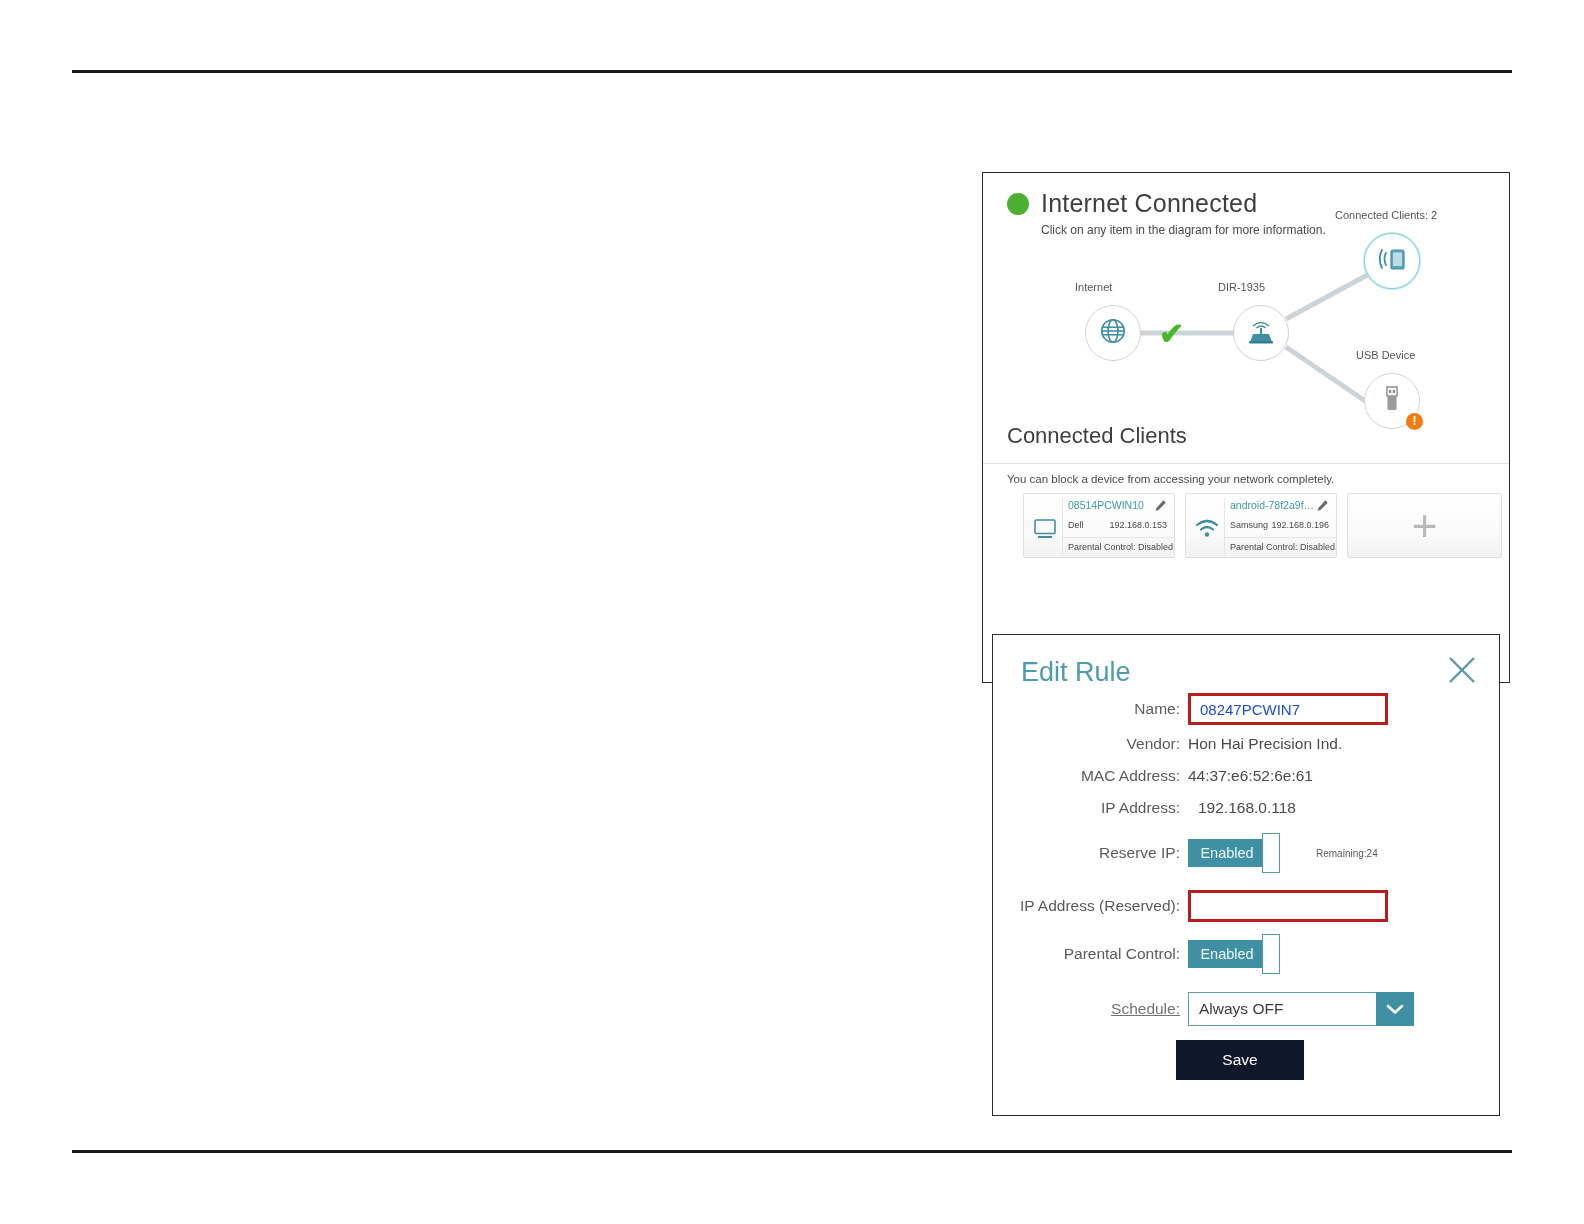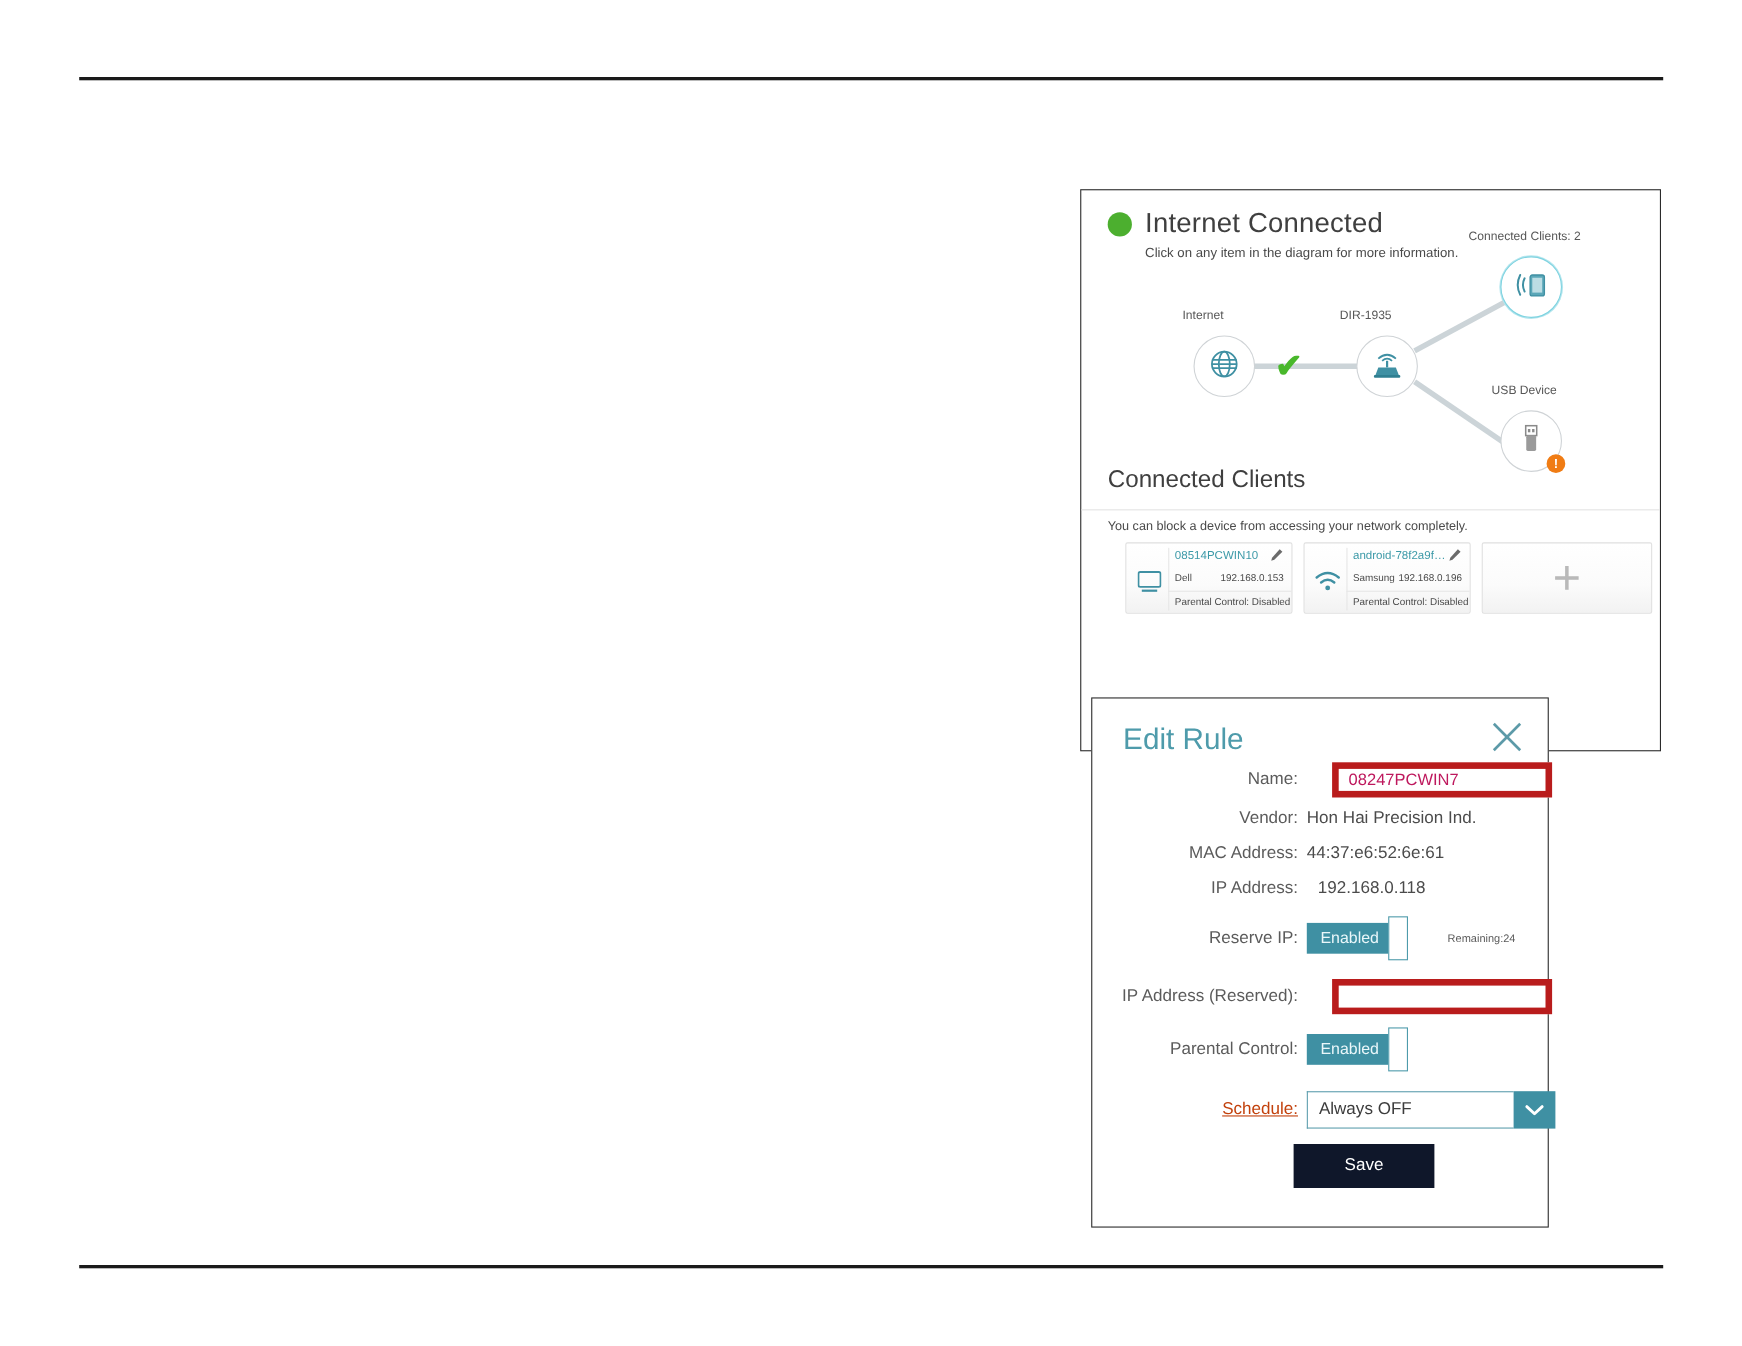--- a/index.html
+++ b/index.html
@@ -59,46 +59,46 @@
                   overflow:hidden;text-overflow:ellipsis;max-width:85px;}
   .card .pencil{position:absolute;right:7px;top:4px;}
   .card .dev-vendor{position:absolute;left:44px;top:26px;font-size:9px;color:#4a4a4a;}
   .card .dev-ip{position:absolute;right:7px;top:26px;font-size:9px;color:#4a4a4a;}
   .card .hline{position:absolute;left:38px;right:0;top:43px;height:1px;background:#e6e6e6;}
   .card .dev-pc{position:absolute;left:44px;top:48px;font-size:9px;color:#4a4a4a;white-space:nowrap;}
   .card.add{width:155px;display:flex;align-items:center;justify-content:center;}
   .plus{font-size:44px;color:#b9b9b9;line-height:1;font-weight:300;}
 
   
-  #edit-panel{left:992px;top:634px;width:416px;height:482px;}
+  #edit-panel{left:992px;top:634px;width:508px;height:482px;}
   .dlg-title{position:absolute;left:28px;top:22px;font-size:27px;color:#4e9bab;font-weight:400;}
   .close-x{position:absolute;right:18px;top:16px;width:38px;height:38px;cursor:pointer;}
 
   .frow{position:absolute;display:flex;align-items:center;}
   .flabel{font-size:15.5px;color:#5b5b5b;text-align:right;}
   .fvalue{font-size:15.5px;color:#4b4b4b;}
   .lbl-col{width:195px;text-align:right;padding-right:8px;box-sizing:border-box;}
 
-  .txtinput{width:200px;height:32px;border:6px solid #b91c1c;background:#fff;box-sizing:border-box;
-            font-size:15px;color:#be185d;padding:0 9px;font-family:"Liberation Sans",sans-serif;outline:none;margin-left:23px;}
+  .txtinput{width:200px;height:32px;border:3px solid #b91c1c;background:#fff;box-sizing:border-box;
+            font-size:15px;color:#1d4ed8;padding:0 9px;font-family:"Liberation Sans",sans-serif;outline:none;}
 
   .toggle{position:relative;width:92px;height:28px;display:inline-flex;align-items:center;cursor:pointer;}
   .toggle .bar{position:absolute;left:0;top:0;width:78px;height:28px;background:#3f90a3;
                display:flex;align-items:center;justify-content:center;}
   .toggle .bar span{color:#eaf7fa;font-size:14.5px;}
   .toggle .knob{position:absolute;left:74px;top:-6px;width:18px;height:40px;background:#fff;border:1px solid #4e9bab;box-sizing:border-box;}
 
   .remaining{font-size:10px;color:#5b5b5b;margin-left:36px;}
 
   .selwrap{display:flex;align-items:center;}
   .selbox{width:188px;height:34px;border:1px solid #5f9fae;border-right:none;background:#fff;
           display:flex;align-items:center;padding-left:10px;box-sizing:border-box;font-size:15.5px;color:#3c3c3c;}
   .selarrow{width:38px;height:34px;background:#3f90a3;display:flex;align-items:center;justify-content:center;box-sizing:border-box;}
 
-  .link-label{color:#c2410c;text-decoration:underline;}
+  .link-label{color:#737373;text-decoration:underline;}
   .savebtn{position:absolute;left:183px;top:405px;width:128px;height:40px;background:#0f172a;color:#fff;
            border:none;font-size:15.5px;font-family:"Liberation Sans",sans-serif;cursor:pointer;}
 </style>
 </head>
 <body>
 
 <div class="page">
 
   <div class="rule top"></div>
   <div class="rule bottom"></div>

